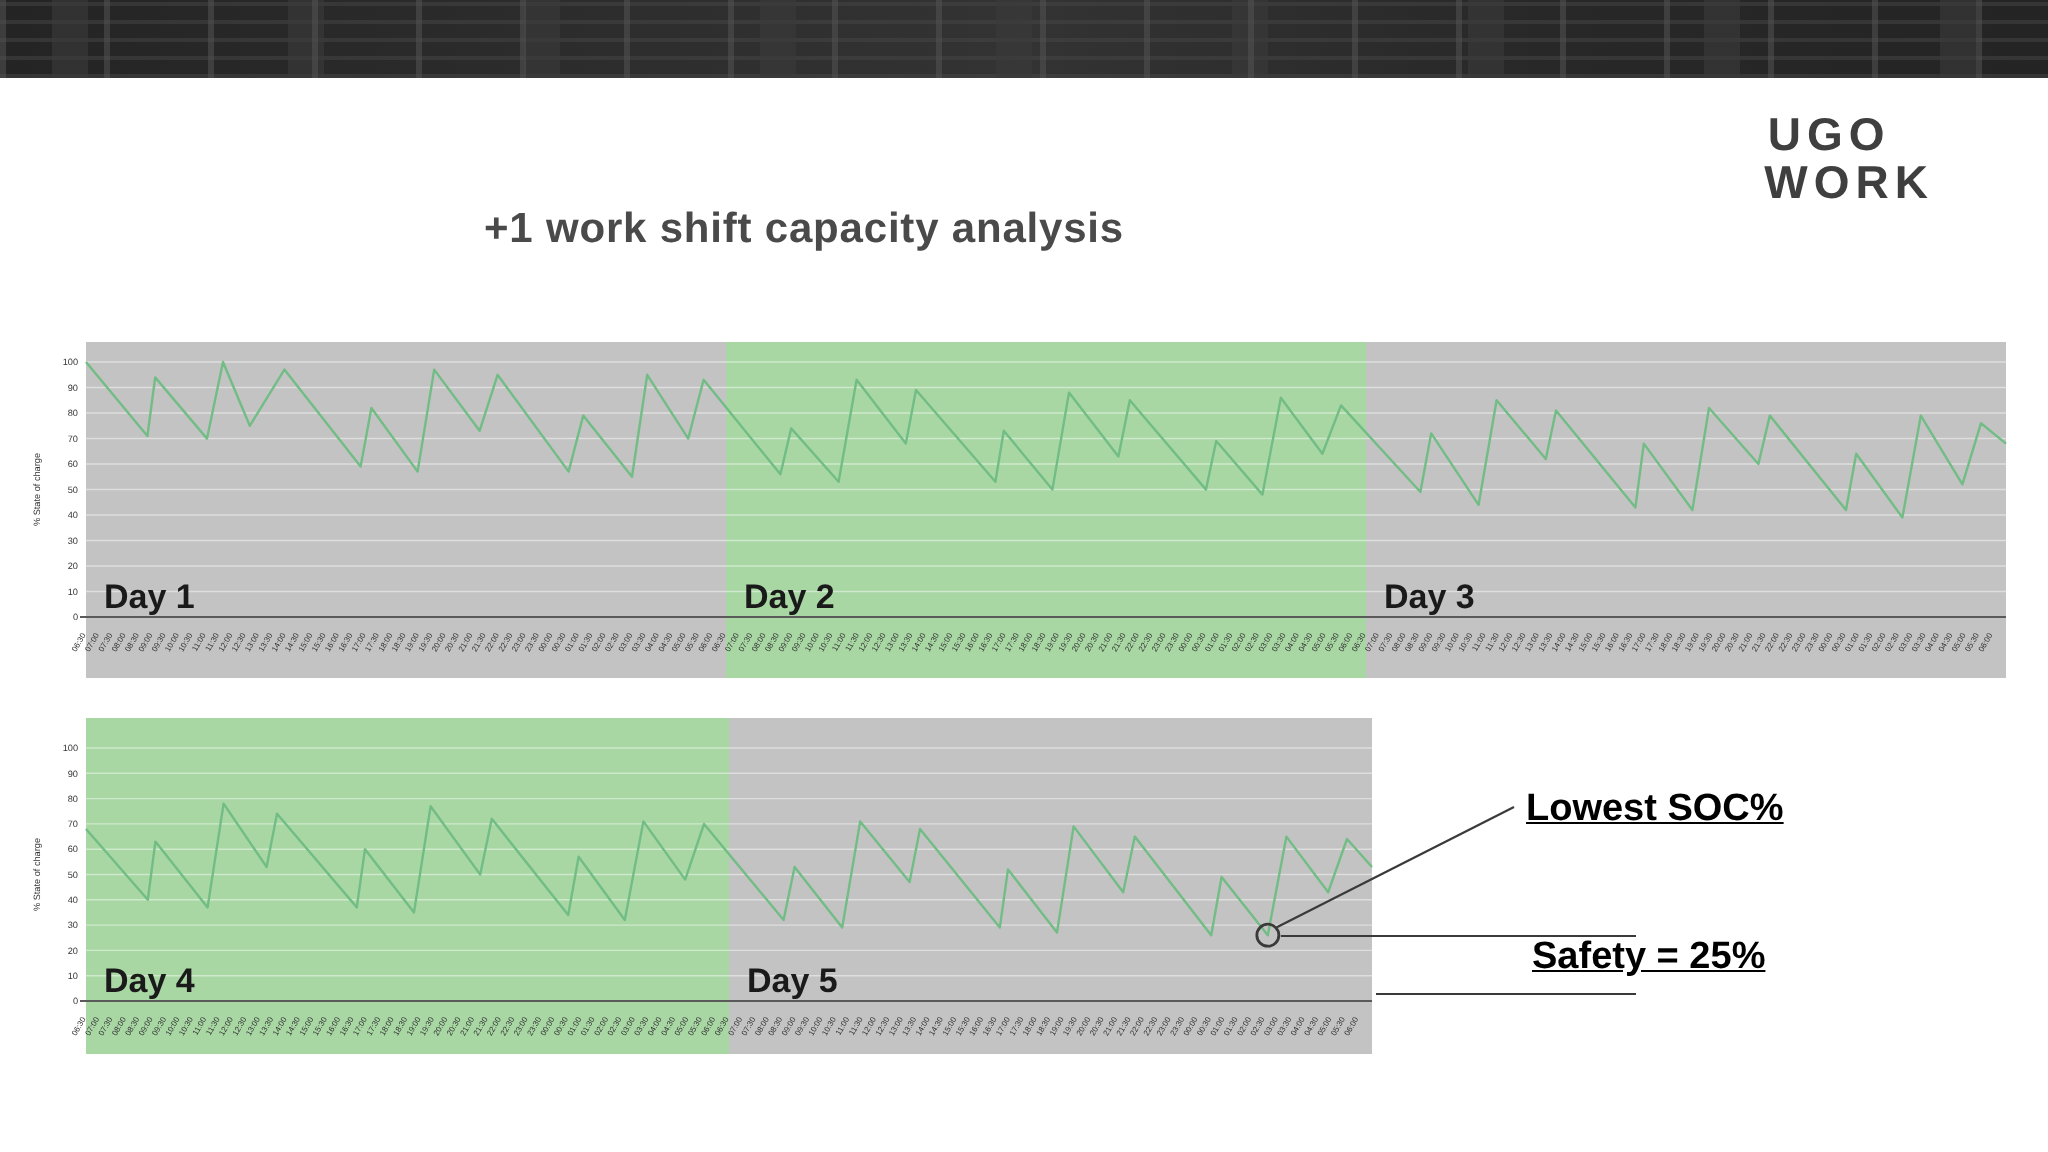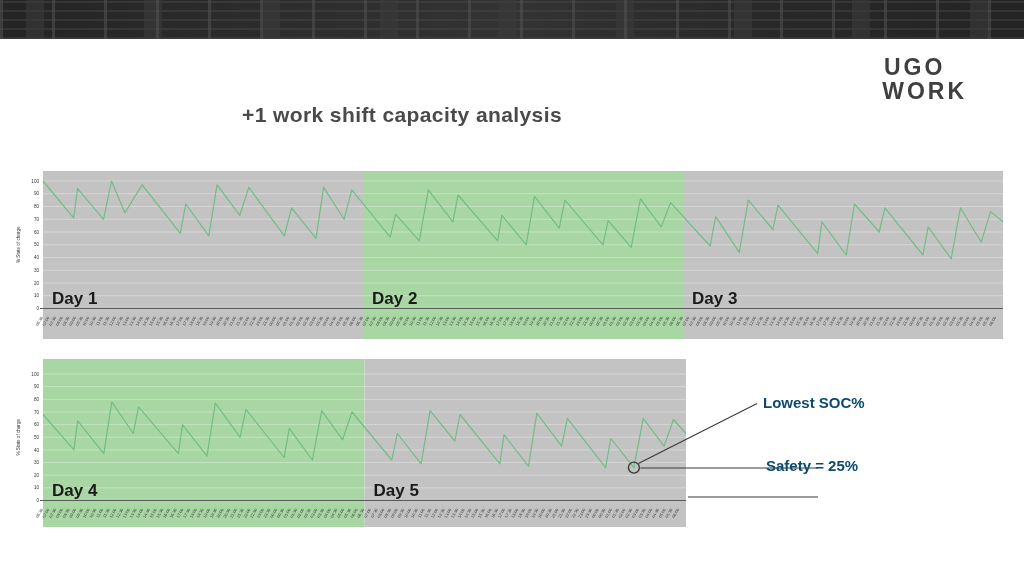--- a/index.html
+++ b/index.html
@@ -23,23 +23,23 @@
   .logo .l1{padding-right:20px;}
   
   .title{position:absolute;top:103px;left:0;width:832px;box-sizing:border-box;padding-right:28px;
          text-align:center;font-size:21px;font-weight:bold;color:#4a4a4a;letter-spacing:.4px;}
   
   .chart-svg{position:absolute;left:0;}
   #chart1{top:165px;}
   #chart2{top:353px;}
   
   .overlay{position:absolute;left:0;top:0;width:1024px;height:576px;pointer-events:none;}
-  .ann-label{position:absolute;font-size:15px;font-weight:bold;color:#0c4a6e;white-space:nowrap;}
+  .ann-label{position:absolute;font-size:19px;font-weight:bold;color:#000000;white-space:nowrap;text-decoration:underline;}
   #ann-lowest{left:763px;top:394px;}
-  #ann-safety{left:766px;top:457px;}
+  #ann-safety{left:766px;top:468px;}
 </style>
 </head>
 <body>
 
 <div class="header-photo"></div>
 
 <div class="logo" style="color: rgb(63, 63, 63);">
   <div class="l1">UGO</div>
   <div class="l2">WORK</div>
 </div>

